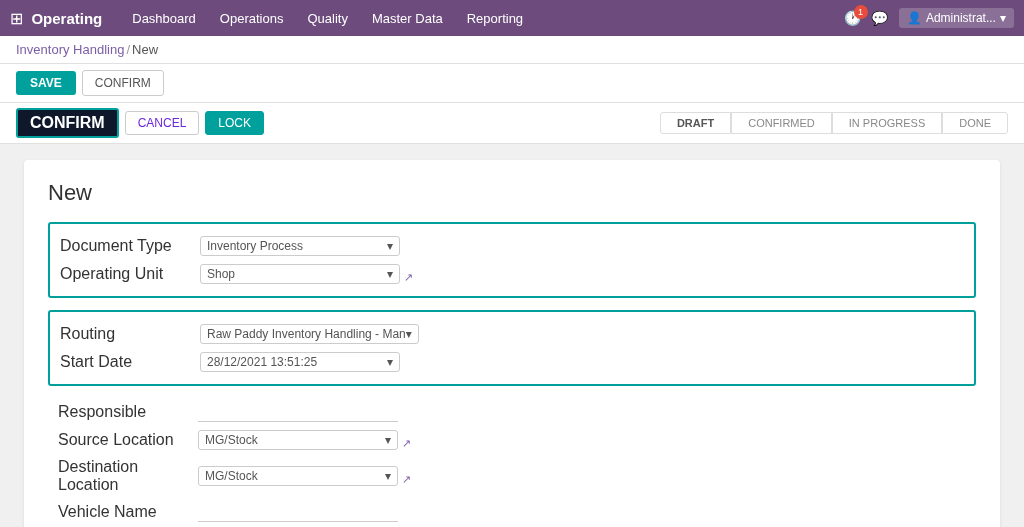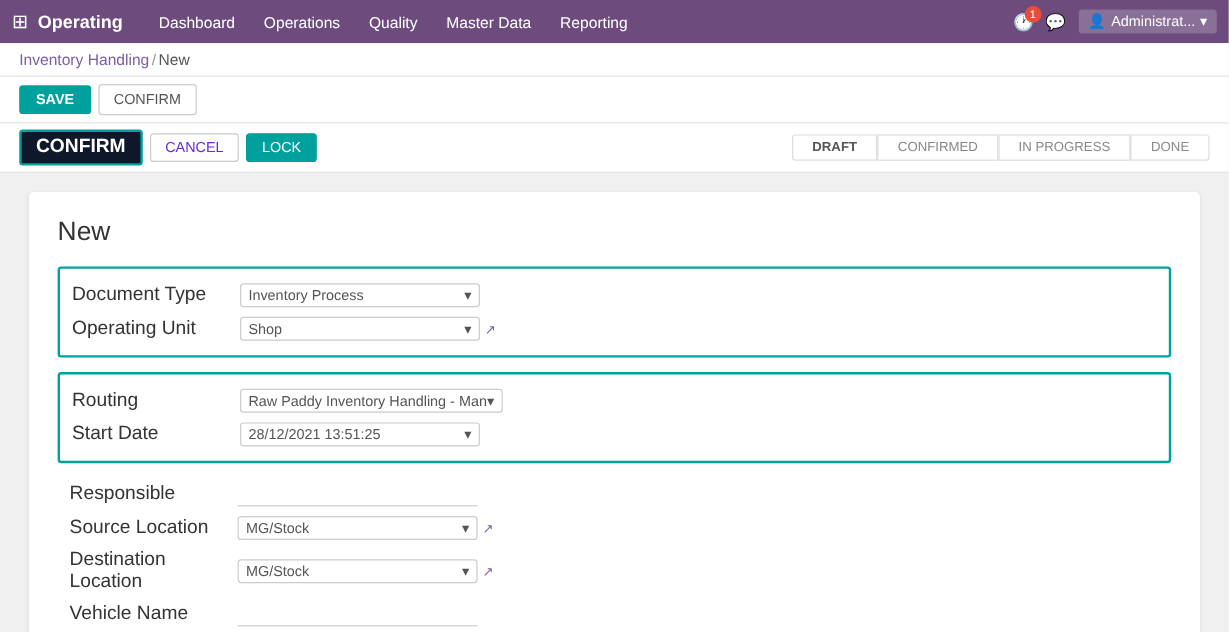--- a/index.html
+++ b/index.html
@@ -215,21 +215,21 @@
       font-size: 16px;
       color: #333;
       font-weight: normal;
       flex-shrink: 0;
     }
     .form-value {
       flex: 1;
       font-size: 12px;
       color: #555;
       display: flex;
-      align-items: center;
+      align-items: flex-end;
       gap: 4px;
     }
     .form-select {
       background: white;
       border: 1px solid #ccc;
       border-radius: 3px;
       padding: 2px 6px;
       font-size: 12px;
       min-width: 200px;
       cursor: pointer;

